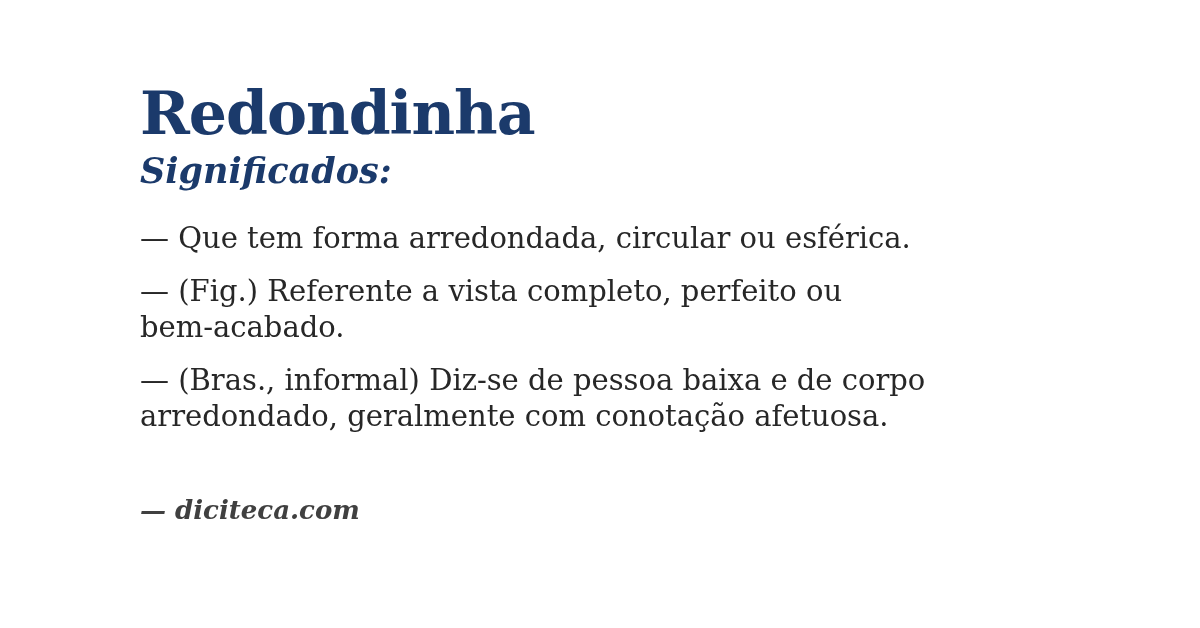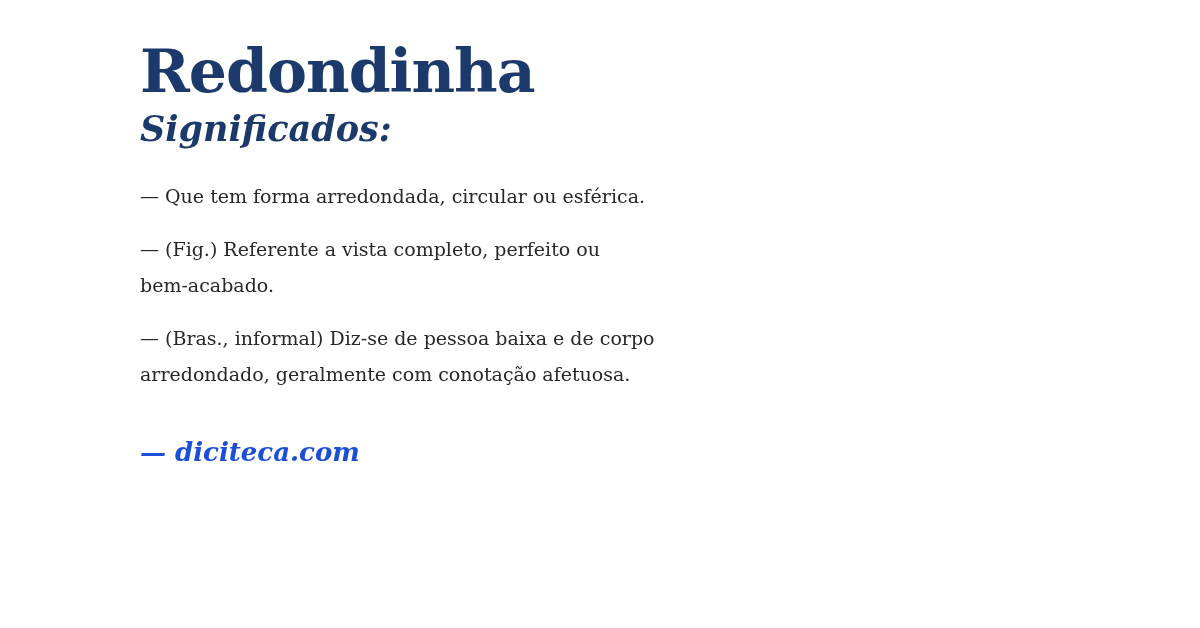--- a/index.html
+++ b/index.html
@@ -8,21 +8,21 @@
     width: 1200px;
     height: 628px;
     background: #ffffff;
     overflow: hidden;
     font-family: "DejaVu Serif", serif;
   }
   .card {
     box-sizing: border-box;
     width: 1200px;
     height: 624px;
-    padding: 38px 80px 0 140px;
+    padding: 80px 80px 0 140px;
   }
   .word-title {
     margin: 0;
     font-size: 60px;
     line-height: 1.1;
     font-weight: bold;
     letter-spacing: -1px;
     color: #1b3a6b;
   }
   .meanings-label {
@@ -31,33 +31,33 @@
     line-height: 1.3;
     font-weight: bold;
     font-style: italic;
     color: #1b3a6b;
   }
   .defs {
     margin-top: 26px;
   }
   .defs p {
     margin: 0 0 17px 0;
-    font-size: 19px;
+    font-size: 29px;
     line-height: 36px;
     color: #272727;
     white-space: pre-line;
     max-width: 950px;
   }
   .attribution {
-    margin-top: 44px;
+    margin-top: 60px;
     font-size: 26px;
     line-height: 1.3;
     font-style: italic;
     font-weight: bold;
-    color: #1d4ed8;
+    color: #404040;
   }
 </style>
 </head>
 <body>
 
 <div class="card">
   <h1 class="word-title">Redondinha</h1>
 
   <h2 class="meanings-label">Significados:</h2>
 

